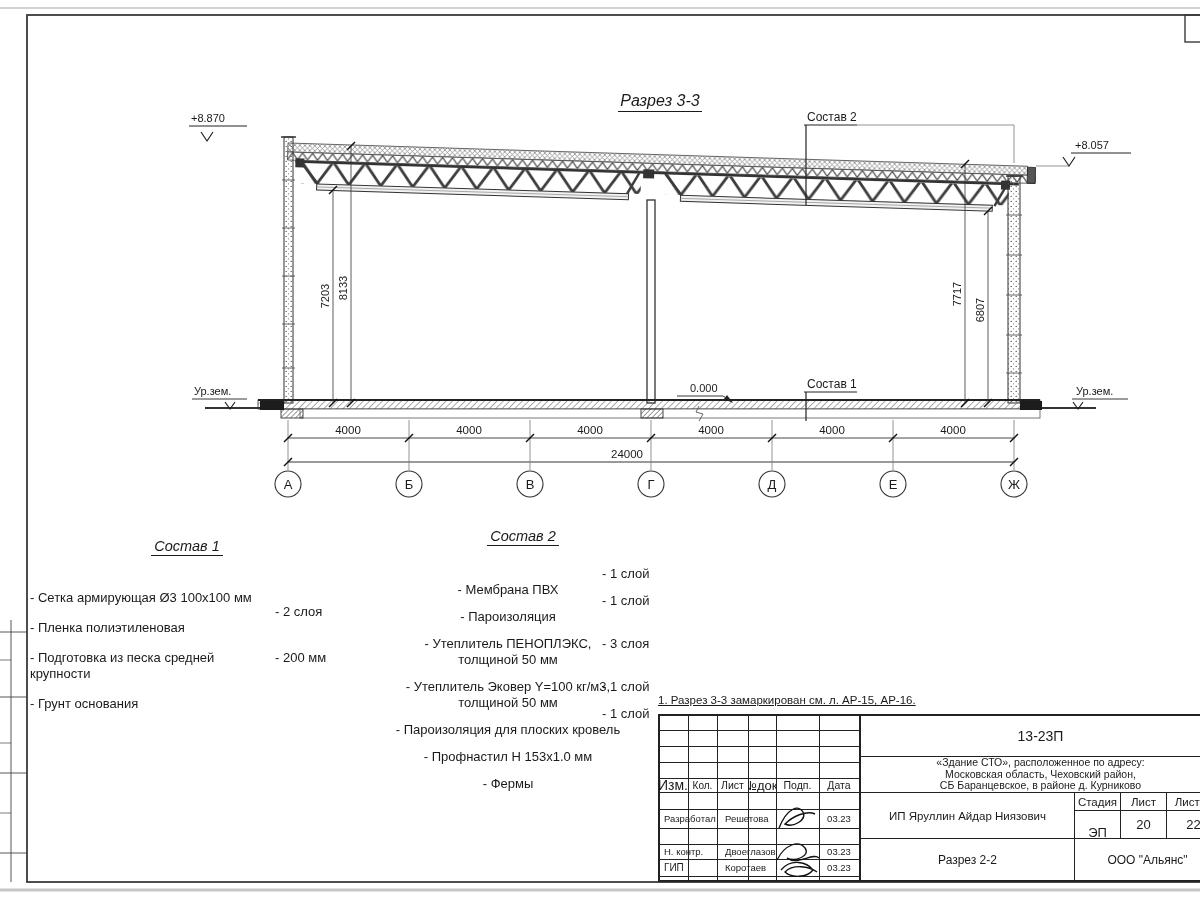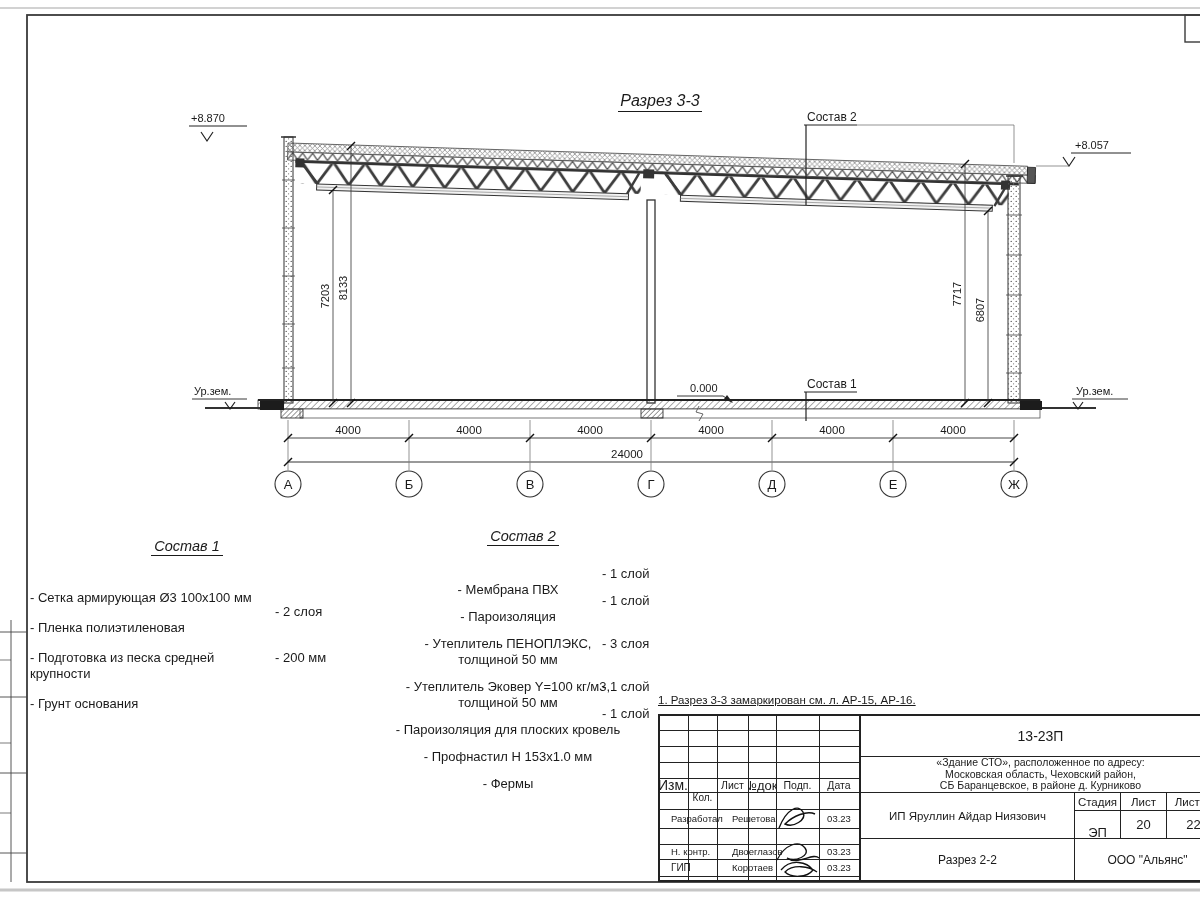--- a/index.html
+++ b/index.html
@@ -26,21 +26,21 @@
   .s2 .shead{width:290px;margin-left:26px;margin-bottom:36px;}
   .s2 .srow{margin-bottom:11px;text-align:center;}
   .s2 .sval{left:250px;}
 
   .note{position:absolute;left:658px;top:694px;width:520px;font-size:11.5px;text-decoration:underline;}
 
   .tb{position:absolute;left:658px;top:714px;width:562px;height:168px;}
   .tb .ln{position:absolute;background:#222;}
   .tb .cellt{position:absolute;display:flex;align-items:center;justify-content:center;
              text-align:center;overflow:hidden;}
-  .tb .left{justify-content:flex-start;padding-left:13px;}
+  .tb .left{justify-content:flex-start;padding-left:6px;}
   .pre{white-space:pre-line;}
 </style>
 </head>
 <body>
 
 <div class="page">
 
   <svg width="1200" height="900" viewBox="0 0 1200 900" style="position:absolute;left:0;top:0;">
     <defs>
       <pattern id="pSlab" width="4.5" height="4.5" patternUnits="userSpaceOnUse" patternTransform="rotate(45)">
@@ -333,21 +333,21 @@
     <div class="ln" style="left:0;top:145px;width:201px;height:1px;"></div>
     <div class="ln" style="left:0;top:162px;width:201px;height:1px;"></div>
     <div class="ln" style="left:201px;top:42px;width:361px;height:1px;"></div>
     <div class="ln" style="left:416px;top:96px;width:146px;height:1px;"></div>
     <div class="ln" style="left:201px;top:124px;width:361px;height:1px;"></div>
     <div class="ln" style="left:416px;top:78px;width:1px;height:90px;"></div>
     <div class="ln" style="left:462px;top:78px;width:1px;height:46px;"></div>
     <div class="ln" style="left:508px;top:78px;width:1px;height:46px;"></div>
 
     <div class="cellt" style="left:0;top:64px;width:30px;height:14px;font-size:14px;">Изм.</div>
-    <div class="cellt" style="left:30px;top:64px;width:29px;height:14px;font-size:10px;margin-top:12px;">Кол.</div>
+    <div class="cellt" style="left:30px;top:64px;width:29px;height:14px;font-size:10px;">Кол.</div>
     <div class="cellt" style="left:59px;top:64px;width:31px;height:14px;font-size:10.5px;">Лист</div>
     <div class="cellt" style="left:90px;top:64px;width:28px;height:14px;font-size:13px;">№док.</div>
     <div class="cellt" style="left:118px;top:64px;width:43px;height:14px;font-size:10.5px;">Подп.</div>
     <div class="cellt" style="left:161px;top:64px;width:40px;height:14px;font-size:10.5px;">Дата</div>
 
     <div class="cellt left" style="left:0;top:95px;width:59px;height:19px;font-size:9.5px;">Разработал</div>
     <div class="cellt left" style="left:61px;top:95px;width:57px;height:19px;font-size:9.5px;">Решетова</div>
     <div class="cellt" style="left:161px;top:95px;width:40px;height:19px;font-size:9.5px;">03.23</div>
     <div class="cellt left" style="left:0;top:130px;width:59px;height:15px;font-size:9.5px;">Н. контр.</div>
     <div class="cellt left" style="left:61px;top:130px;width:57px;height:15px;font-size:9.5px;">Двоеглазов</div>

